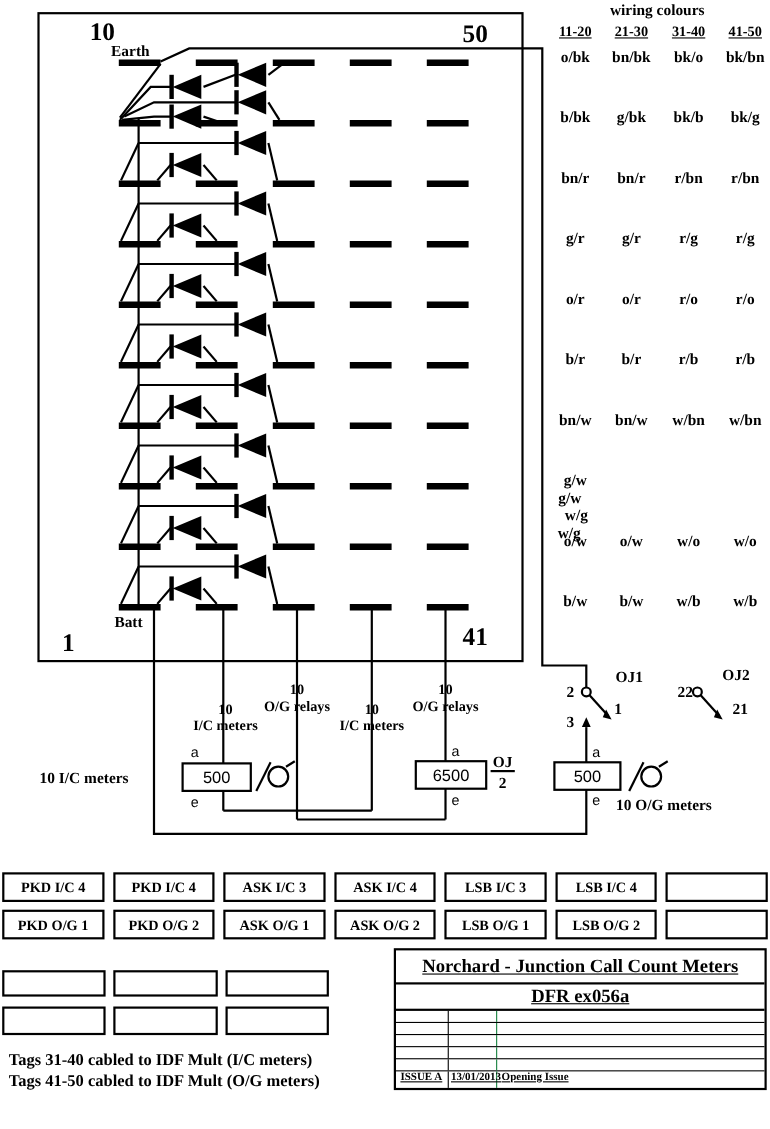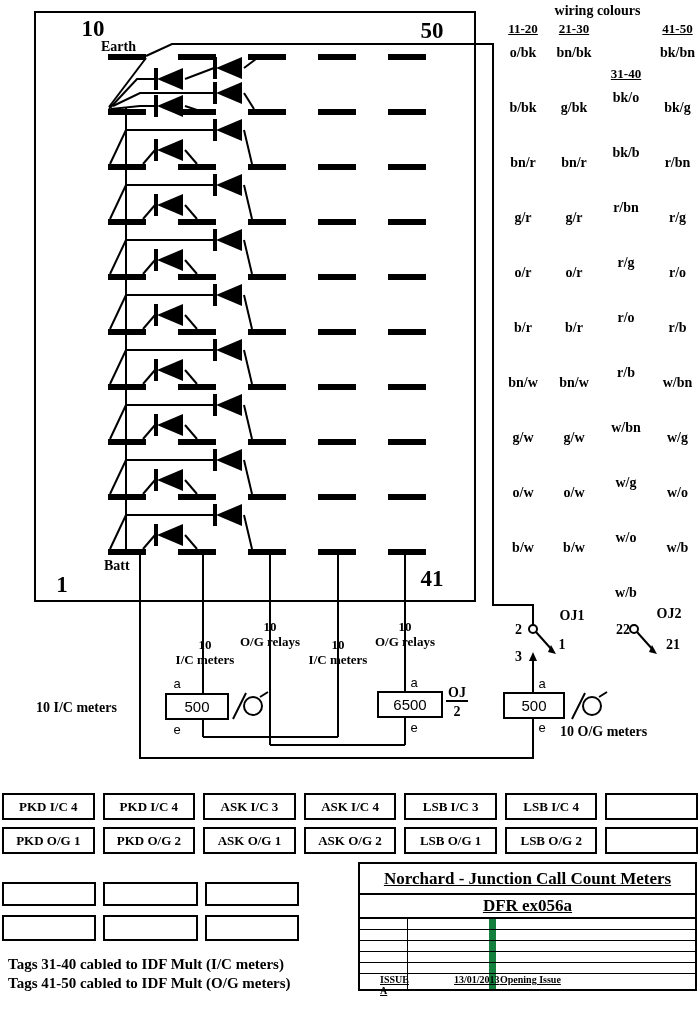--- a/index.html
+++ b/index.html
@@ -13,21 +13,21 @@
   .t-sans{font:13px "Liberation Sans",sans-serif;}
   .t-mval{font:15px "Liberation Sans",sans-serif;}
 
   
   #colours{position:absolute;left:495px;top:0;width:205px;height:565px;}
   #colour-title{position:absolute;top:3px;left:0;width:100%;text-align:center;
                 font:bold 14px "Liberation Serif",serif;}
   .cl-row{position:absolute;left:0;width:205px;display:flex;}
   .cl-cell{display:block;text-align:center;font:bold 14px "Liberation Serif",serif;}
   .hd .cl-cell{font:bold 13px "Liberation Serif",serif;text-decoration:underline;}
-  .c0{width:56px;}.c1{width:46px;}.c2{width:58px;margin-top:45px;}.c3{width:45px;}
+  .c0{width:56px;}.c1{width:46px;}.c2{width:58px;}.c3{width:45px;}
 
   
   .tag-row{position:absolute;left:2px;width:696px;height:27px;display:flex;gap:8px;}
   .tag-box{flex:1;border:2px solid #000;background:#fff;display:flex;
            align-items:center;justify-content:center;
            font:bold 13px "Liberation Serif",serif;}
   .empty-row{position:absolute;left:2px;width:297px;display:flex;gap:7px;}
   .empty-box{flex:1;border:2px solid #000;background:#fff;}
 
   
@@ -36,22 +36,22 @@
 
   
   #title-block{position:absolute;left:358px;top:862px;width:339px;border:2px solid #000;
                background:#fff;box-sizing:border-box;text-decoration:underline;}
   .tb-title{height:29px;border-bottom:2px solid #000;display:flex;align-items:center;
             justify-content:center;font:bold 17px "Liberation Serif",serif;}
   .tb-dfr{height:22px;border-bottom:2px solid #000;display:flex;align-items:center;
           justify-content:center;font:bold 17px "Liberation Serif",serif;}
   .tb-thin{height:10px;border-bottom:1px solid #000;display:flex;}
   .tb-issue{height:15px;display:flex;font:bold 10px "Liberation Serif",serif;}
-  .tb-c1{width:48px;border-right:1px solid #000;box-sizing:border-box;padding-left:20px;}
-  .tb-c2{width:44px;border-right:7px solid #15803d;box-sizing:border-box;padding-left:2px;margin-left:44px;}
+  .tb-c1{width:48px;border-right:1px solid #000;box-sizing:border-box;padding-left:4px;}
+  .tb-c2{width:44px;border-right:1px solid #15803d;box-sizing:border-box;padding-left:2px;}
   .tb-c3{flex:1;padding-left:4px;}
 
   
   #banner{position:absolute;left:358px;top:990px;width:339px;height:34px;
           border:2px solid #000;background:#FFFEDA;box-sizing:border-box;
           display:flex;align-items:center;}
   #banner .bn-text{margin-left:12px;font:bold italic 26px "Liberation Serif",serif;
                    color:#1E5B1E;letter-spacing:1px;}
   #banner .bn-loco{margin-left:auto;margin-right:5px;}
 </style>
@@ -333,21 +333,21 @@
           <span class="cl-cell c1">b/r</span>
           <span class="cl-cell c2">r/b</span>
           <span class="cl-cell c3">r/b</span>
         </div>
         <div class="cl-row" style="top: 375px;">
           <span class="cl-cell c0">bn/w</span>
           <span class="cl-cell c1">bn/w</span>
           <span class="cl-cell c2">w/bn</span>
           <span class="cl-cell c3">w/bn</span>
         </div>
-        <div class="cl-row" style="top: 430px;">
+        <div class="cl-row" style="top: 430px; flex-direction: column;">
           <span class="cl-cell c0">g/w</span>
           <span class="cl-cell c1">g/w</span>
           <span class="cl-cell c2">w/g</span>
           <span class="cl-cell c3">w/g</span>
         </div>
         <div class="cl-row" style="top: 485px;">
           <span class="cl-cell c0">o/w</span>
           <span class="cl-cell c1">o/w</span>
           <span class="cl-cell c2">w/o</span>
           <span class="cl-cell c3">w/o</span>

